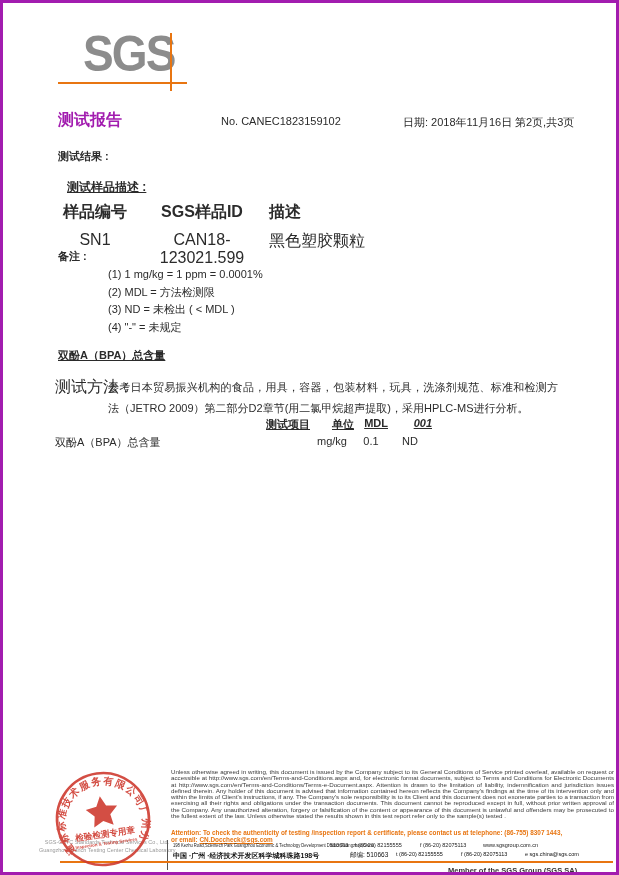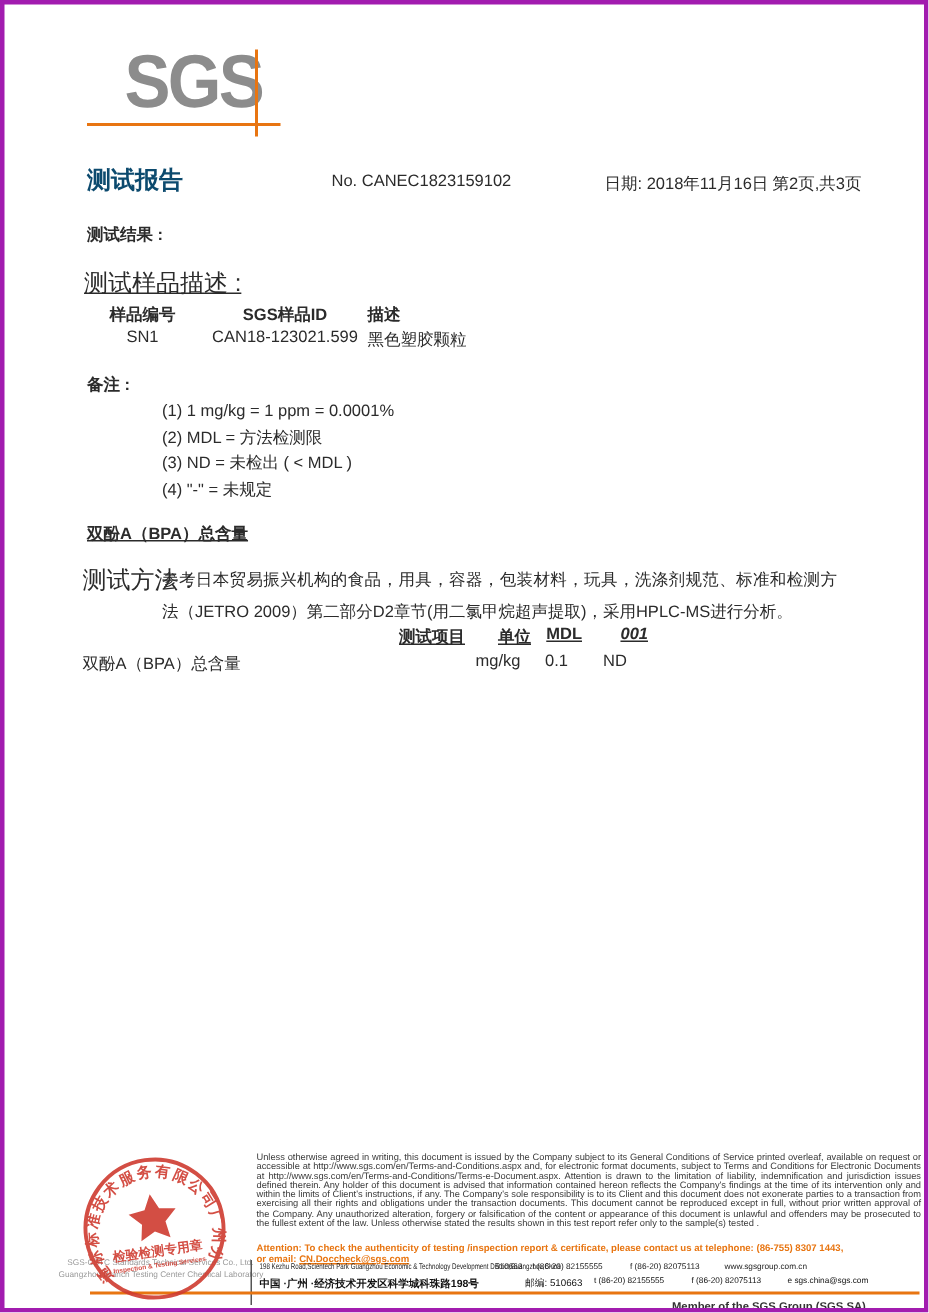--- a/index.html
+++ b/index.html
@@ -18,31 +18,31 @@
   .logo-text{
     left:80px;top:26px;
     font-size:50px;font-weight:bold;color:#8c8c8c;
     letter-spacing:-2px;
     transform:scaleX(0.92);transform-origin:left top;
     line-height:1;
   }
   .hline-top{left:55px;top:79px;width:129px;height:2px;background:#e87511;}
   .vline-top{left:167px;top:30px;width:2px;height:58px;background:#e87511;}
   
-  .report-title{left:55px;top:107px;font-size:16px;font-weight:bold;color:#0c4a6e;}
+  .report-title{left:55px;top:107px;font-size:16px;font-weight:bold;color:#a21caf;}
   .report-no{left:218px;top:112px;font-size:11px;}
   .report-date{left:400px;top:112px;font-size:11px;}
   .report-page{left:512px;top:112px;font-size:11px;}
   
   .results-label{left:55px;top:146px;font-size:11px;font-weight:bold;}
-  .sample-heading{left:53px;top:176px;font-size:16px;font-weight:normal;text-decoration:underline;}
+  .sample-heading{left:64px;top:176px;font-size:12px;font-weight:bold;text-decoration:underline;}
   .sample-table{
     left:52px;top:199px;
     display:grid;grid-template-columns:80px 110px 220px;
-    grid-auto-rows:17px;font-size:11px;
+    grid-auto-rows:17px;font-size:16px;gap:12px;
   }
   .sample-table .hd{font-weight:bold;}
   .c-center{text-align:center;}
   .c-left{text-align:left;}
   .notes-label{left:55px;top:246px;font-size:11px;font-weight:bold;}
   .notes{left:105px;top:263px;font-size:11px;line-height:17.5px;}
   .bpa-heading{left:55px;top:345px;font-size:11px;font-weight:bold;text-decoration:underline;}
   .method-label{left:52px;top:374px;font-size:16px;}
   .method-text{left:105px;top:374px;width:450px;font-size:11px;line-height:21px;text-align:justify;}
   .result-table{

